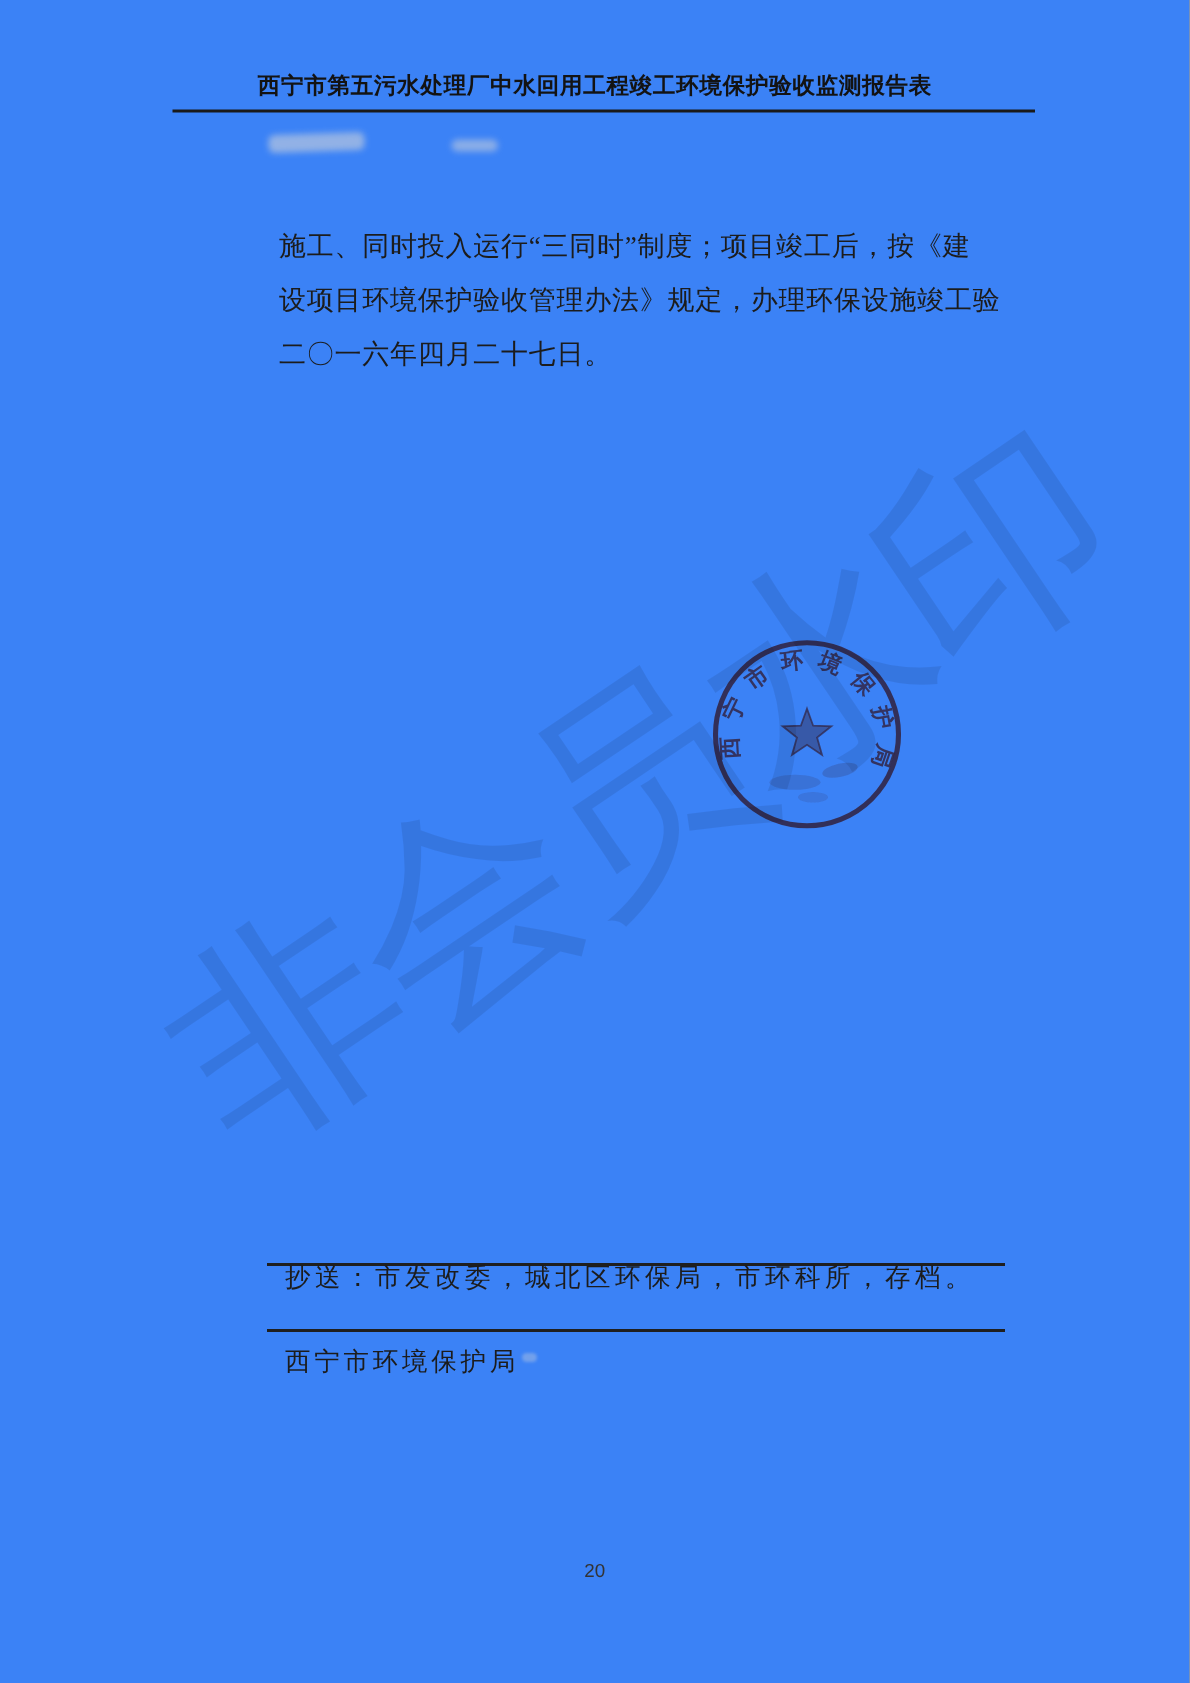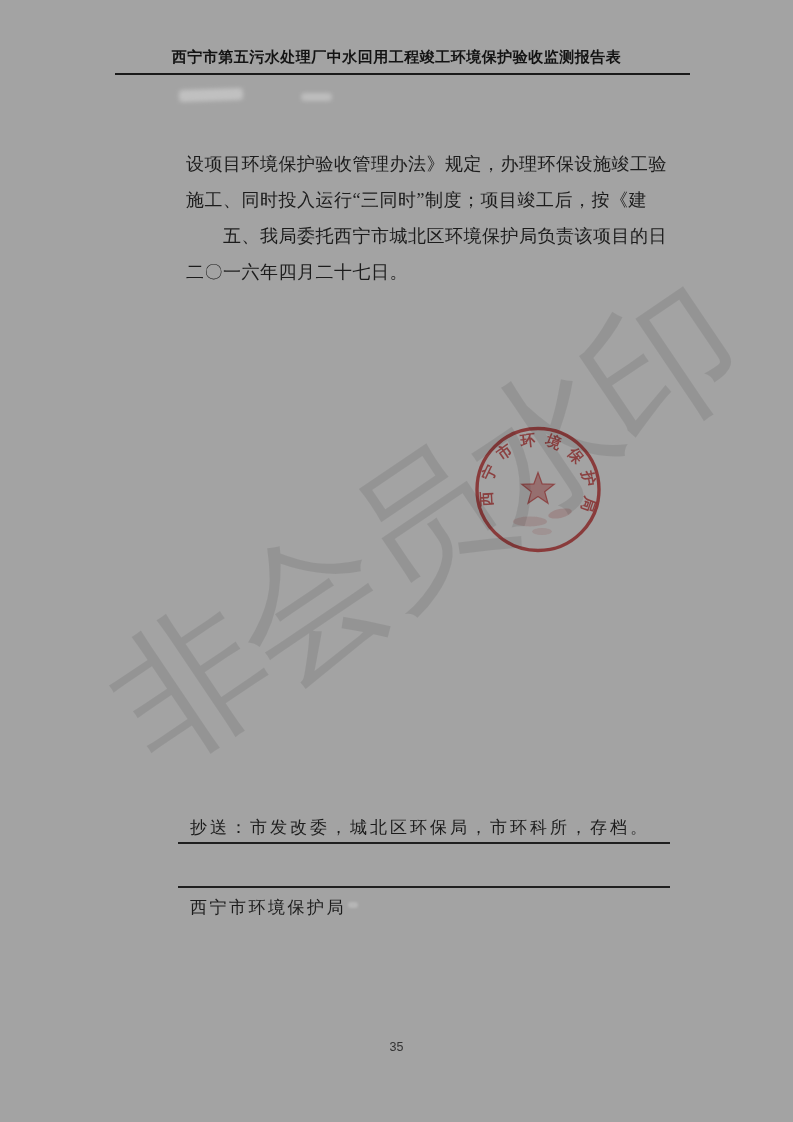--- a/index.html
+++ b/index.html
@@ -1,18 +1,18 @@
 <!DOCTYPE html>
 <html><head>
 <meta charset="utf-8">
 <style>
   html,body{margin:0;padding:0;background:#888;}
   .page{
     position:relative; width:793px; height:1122px; margin:0 auto;
-    background:#a3a3a3; overflow:hidden;
+    background:#3b82f6; overflow:hidden;
     font-family:"Liberation Serif","DejaVu Serif",serif;
     color:#1e1e1e;
   }
   
   .doc-title{
     position:absolute; top:48px; left:0; width:793px;
     text-align:center; font-size:15px; font-weight:600; color:#131313;
     letter-spacing:0.5px;
   }
   .header-rule{
@@ -51,21 +51,21 @@
   .kw-row{
     position:absolute; top:814px; left:190px; z-index:2;
     font-size:17.5px; font-weight:700; color:#161616; white-space:nowrap;
   }
   .kw-term{margin-left:30px;}
   .kw-term:first-child{margin-left:12px;}
   .rule{position:absolute; left:178px; width:492px; height:2px; background:#1f1f1f; z-index:2;}
   .rule.r1{top:842px;}
   .rule.r2{top:886px;}
   .cc-row{
-    position:absolute; top:816px; left:190px; z-index:2;
+    position:absolute; top:840px; left:190px; z-index:2;
     font-size:17px; letter-spacing:3px; color:#1c1c1c; white-space:nowrap;
   }
   .issue-row{
     position:absolute; top:896px; left:190px; width:470px; z-index:2;
     display:flex; justify-content:space-between; align-items:center;
     font-size:17px; color:#1c1c1c;gap:20px;
   }
   .issuer{letter-spacing:2.5px;}
   .issue-date{letter-spacing:1px;}
   .page-number{
@@ -81,23 +81,22 @@
 
   <div class="doc-title">西宁市第五污水处理厂中水回用工程竣工环境保护验收监测报告表</div>
   <div class="header-rule"></div>
   <div class="smudge s1"></div>
   <div class="smudge s2"></div>
   <div class="smudge s3"></div>
 
   <div class="watermark">非会员水印</div>
 
   <div class="body-text">
+      <div class="body-line">施工、同时投入运行“三同时”制度；项目竣工后，按《建</div>
       <div class="body-line">设项目环境保护验收管理办法》规定，办理环保设施竣工验</div>
-      <div class="body-line">施工、同时投入运行“三同时”制度；项目竣工后，按《建</div>
-      <div class="body-line">　　五、我局委托西宁市城北区环境保护局负责该项目的日</div>
       <div class="body-line">二〇一六年四月二十七日。</div>
     </div>
 
 
   <svg class="stamp" viewBox="0 0 132 132">
     <defs>
       <path id="stamp-arc" d="M 22,84 A 46.8 46.8 0 1 1 110,84" fill="none"></path>
       <filter id="soften">
           <feGaussianBlur stdDeviation="0.45"></feGaussianBlur>
         </filter>
@@ -116,15 +115,15 @@
 
   <div class="rule r1"></div>
   <div class="cc-row">
     <span>抄送：</span><span>市发改委，城北区环保局，市环科所，存档。</span>
   </div>
   <div class="rule r2"></div>
   <div class="issue-row">
     <span class="issuer">西宁市环境保护局</span>
   </div>
 
-  <div class="page-number">35</div>
+  <div class="page-number">20</div>
 
 </div>
 
 </body></html>

